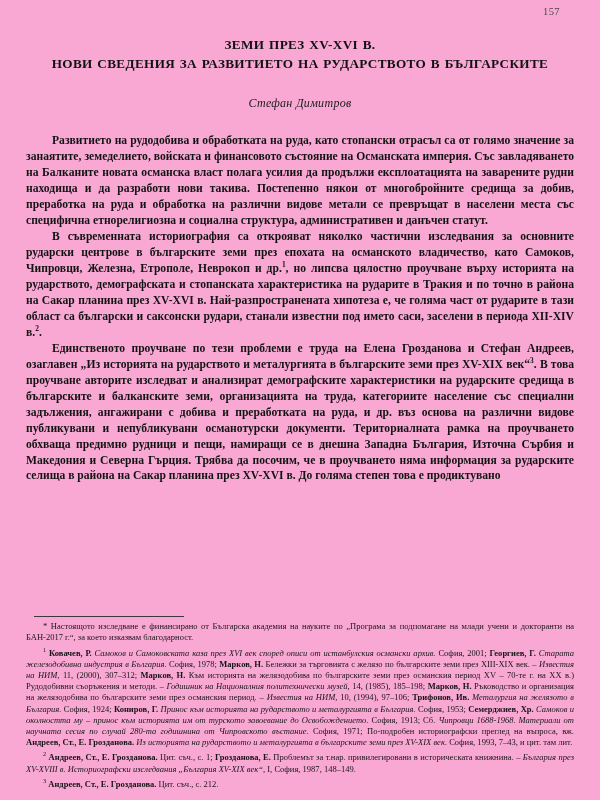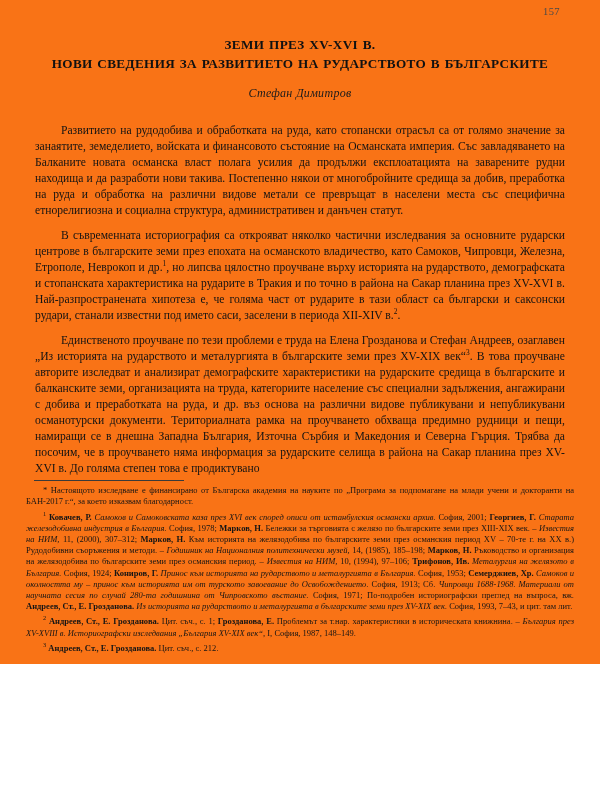--- a/index.html
+++ b/index.html
@@ -11,25 +11,25 @@
   body {
     width: 600px;
     height: 800px;
     overflow: hidden;
     font-family: "Liberation Serif", "DejaVu Serif", serif;
     color: #1d1d1f;
     position: relative;
   }
   .page {
     width: 600px;
-    height: 664px;
+    height: 800px;
     box-sizing: border-box;
     padding: 6px 22px 4px 22px;
     position: relative;
-    background: #f97316;
+    background: #f9a8d4;
   }
   .folio {
     text-align: right;
     font-size: 10.5px;
     color: #4a4a4a;
     letter-spacing: 0.4px;
     height: 16px;
     padding-right: 18px;
     font-family: "Liberation Serif", serif;
   }
@@ -41,39 +41,40 @@
     letter-spacing: 0.35px;
     margin: 14px 4px 0 4px;
     color: #111;
     word-spacing: 1px;
   }
   .title-line + .title-line { display: block; }
   .byline {
     text-align: center;
     font-style: italic;
     font-size: 12px;
-    margin-top: 13px;
+    margin-top: 23px;
     margin-bottom: 4px;
     letter-spacing: 0.3px;
     color: #1b1b1b;
   }
   .body-block {
     margin-top: 22px;
     padding: 0 4px;
   }
   p.para {
-    margin: 9px;
+    margin: 0;
     text-align: justify;
     text-justify: inter-word;
     font-size: 11.6px;
     line-height: 15.95px;
     text-indent: 26px;
     color: #131313;
     letter-spacing: 0.01px;
     hyphens: none;
+    font-weight: bold;
   }
   sup {
     font-size: 7.4px;
     vertical-align: super;
     line-height: 0;
   }
   .footnote-zone {
     position: absolute;
     left: 22px;
     right: 22px;
@@ -121,17 +122,17 @@
   <div class="body-block">
     <p class="para" id="p1">Развитието на рудодобива и обработката на руда, като стопански отрасъл са от голямо значение за занаятите, земеделието, войската и финансовото състояние на Османската империя. Със завладяването на Балканите новата османска власт полага усилия да продължи експлоатацията на заварените рудни находища и да разработи нови такива. Постепенно някои от многобройните средища за добив, преработка на руда и обработка на различни видове метали се превръщат в населени места със специфична етнорелигиозна и социална структура, административен и данъчен статут.</p>
     <p class="para" id="p2">В съвременната историография са открояват няколко частични изследвания за основните рударски центрове в българските земи през епохата на османското владичество, като Самоков, Чипровци, Железна, Етрополе, Неврокоп и др.<sup>1</sup>, но липсва цялостно проучване върху историята на рударството, демографската и стопанската характеристика на рударите в Тракия и по точно в района на Сакар планина през XV-XVI в. Най-разпространената хипотеза е, че голяма част от рударите в тази област са български и саксонски рудари, станали известни под името саси, заселени в периода XII-XIV в.<sup>2</sup>.</p>
     <p class="para" id="p3">Единственото проучване по тези проблеми е труда на Елена Грозданова и Стефан Андреев, озаглавен „Из историята на рударството и металургията в българските земи през XV-XIX век“<sup>3</sup>. В това проучване авторите изследват и анализират демографските характеристики на рударските средища в българските и балканските земи, организацията на труда, категориите население със специални задължения, ангажирани с добива и преработката на руда, и др. въз основа на различни видове публикувани и непубликувани османотурски документи. Териториалната рамка на проучването обхваща предимно рудници и пещи, намиращи се в днешна Западна България, Източна Сърбия и Македония и Северна Гърция. Трябва да посочим, че в проучването няма информация за рударските селища в района на Сакар планина през XV-XVI в. До голяма степен това е продиктувано</p>
   </div>
 
   <div class="footnote-zone">
     <hr class="fn-rule">
     <p class="footnote" id="fn0"><span class="fn-star">*</span> <span>Настоящото изследване е финансирано от Българска академия на науките по „Програма за подпомагане на млади учени и докторанти на БАН-2017 г.“, за което изказвам благодарност.</span></p>
     <p class="footnote" id="fn1"><span class="fn-marker">1</span> <b>Ковачев, Р.</b><i> Самоков и Самоковската каза през XVI век според описи от истанбулския османски архив.</i><span> София, 2001; </span><b>Георгиев, Г.</b><i> Старата железодобивна индустрия в България.</i><span> София, 1978; </span><b>Марков, Н.</b><span> Бележки за търговията с желязо по българските земи през XIII-XIX век. – </span><i>Известия на НИМ,</i><span> 11, (2000), 307–312; </span><b>Марков, Н.</b><span> Към историята на желязодобива по българските земи през османския период XV – 70-те г. на XX в.) Рудодобивни съоръжения и методи. – </span><i>Годишник на  Националния политехнически музей,</i><span> 14, (1985), 185–198; </span><b>Марков, Н.</b><span> Ръководство и организация на желязодобива по българските земи през османския период. – </span><i>Известия на НИМ,</i><span> 10, (1994), 97–106; </span><b>Трифонов, Ив.</b><i> Металургия на желязото в България.</i><span> София, 1924; </span><b>Кониров, Г.</b><i> Принос към историята на рударството и металургията в България.</i><span> София, 1953;  </span><b>Семерджиев, Хр.</b><i> Самоков и околността му – принос към историята им от турското завоевание до Освобождението.</i><span> София, 1913; Сб. </span><i>Чипровци 1688-1968. Материали от научната сесия по случай 280-та годишнина от Чипровското въстание.</i><span> София, 1971; По-подробен историографски преглед на въпроса, вж. </span><b>Андреев, Ст., Е. Грозданова.</b><i> Из историята на рударството и металургията в българските земи през XV-XIX век.</i><span> София, 1993, 7–43, и цит. там лит.</span></p>
-    <p class="footnote" id="fn2"><span class="fn-marker">2</span> <b>Андреев, Ст., Е. Грозданова.</b><span> Цит. съч., с. 1; </span><b>Грозданова, Е.</b><span> Проблемът за т.нар. характеристики в историческата книжнина. – </span><i>България през XV-XVIII в. Историографски изследвания „България XV-XIX век“,</i><span> I, София, 1987, 148–149.</span></p>
+    <p class="footnote" id="fn2"><span class="fn-marker">2</span> <b>Андреев, Ст., Е. Грозданова.</b><span> Цит. съч., с. 1; </span><b>Грозданова, Е.</b><span> Проблемът за т.нар. привилегировани в историческата книжнина. – </span><i>България през XV-XVIII в. Историографски изследвания „България XV-XIX век“,</i><span> I, София, 1987, 148–149.</span></p>
     <p class="footnote" id="fn3"><span class="fn-marker">3</span> <b>Андреев, Ст., Е. Грозданова.</b><span> Цит. съч., с. 212.</span></p>
   </div>
 
 </div>
 
 </body></html>

